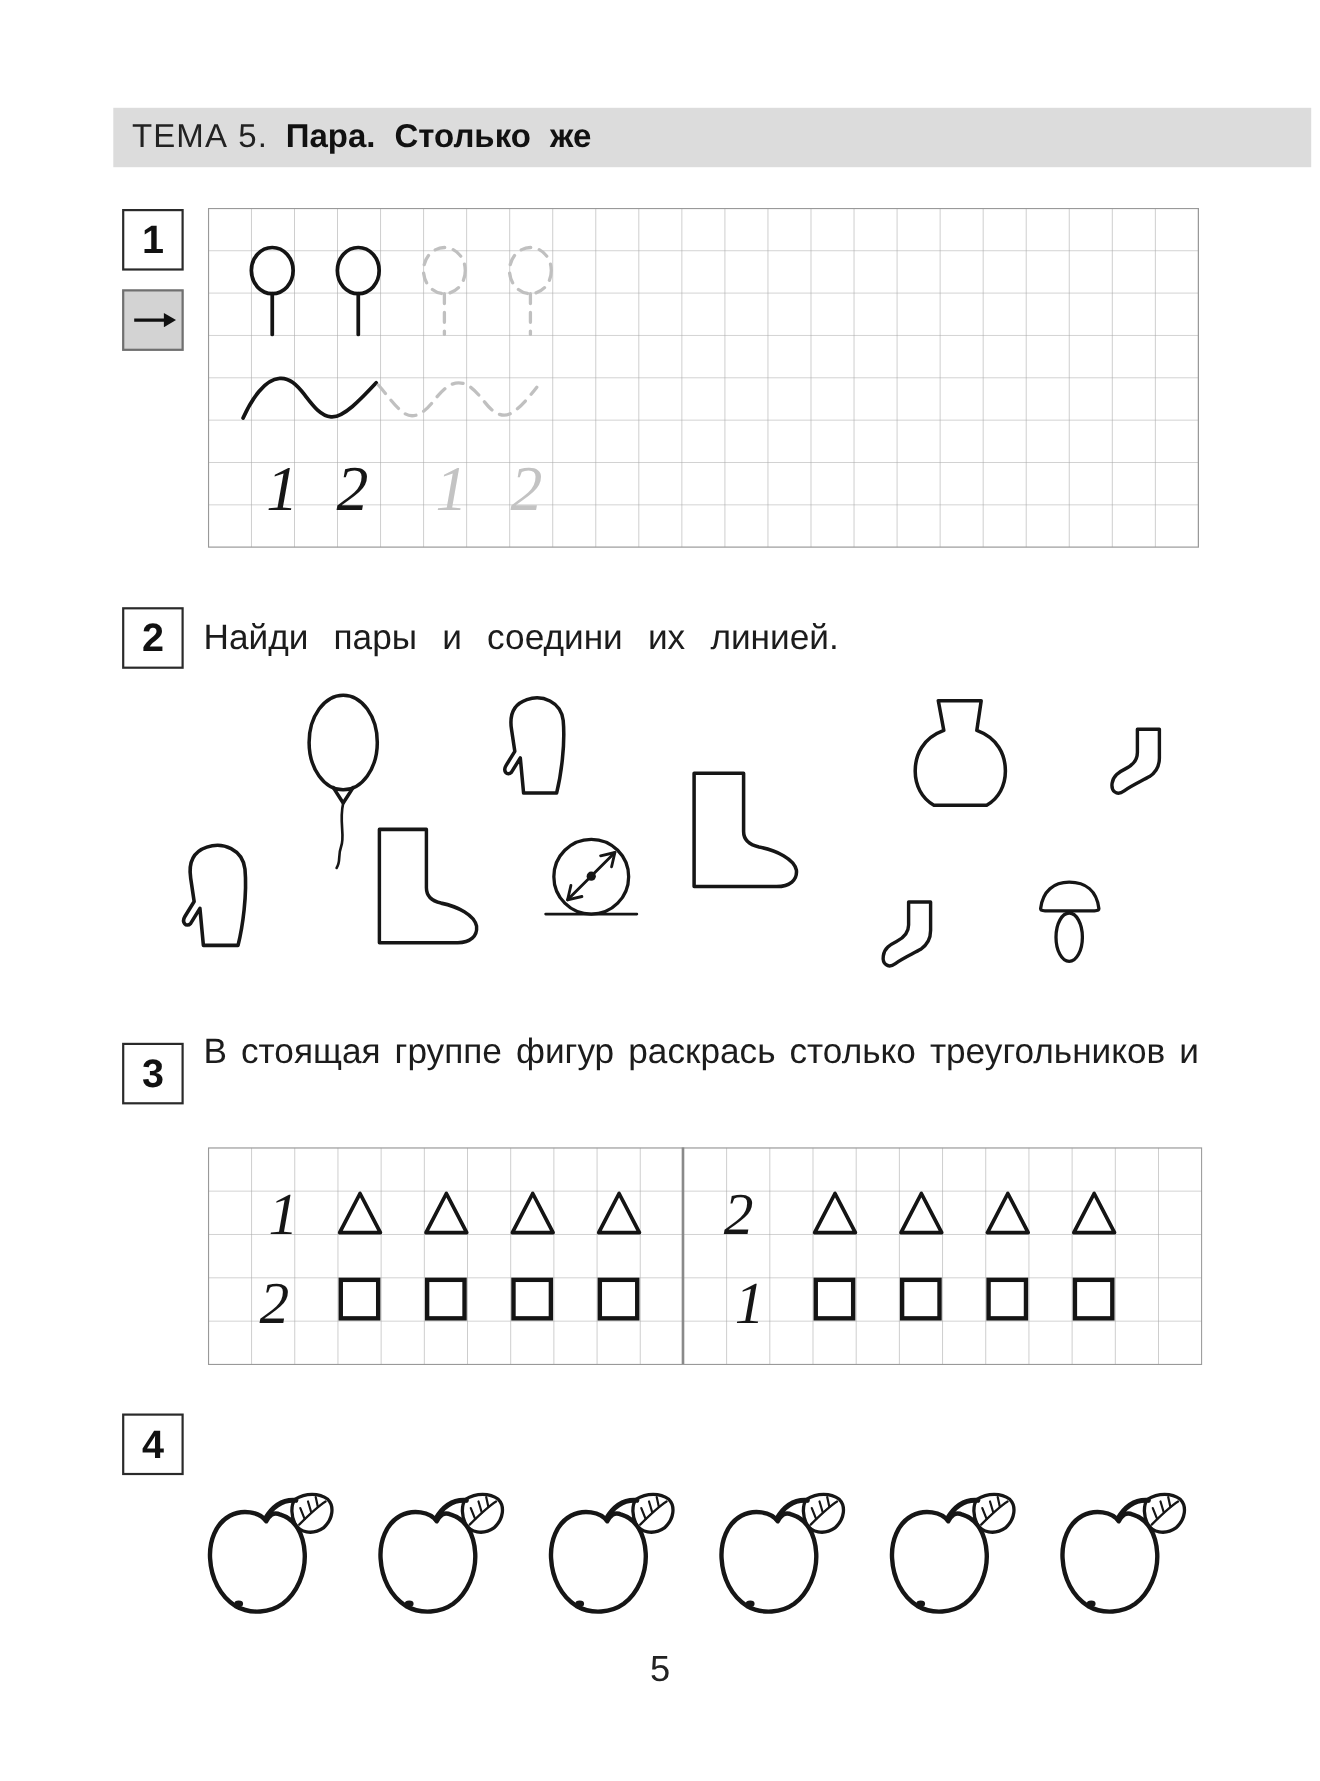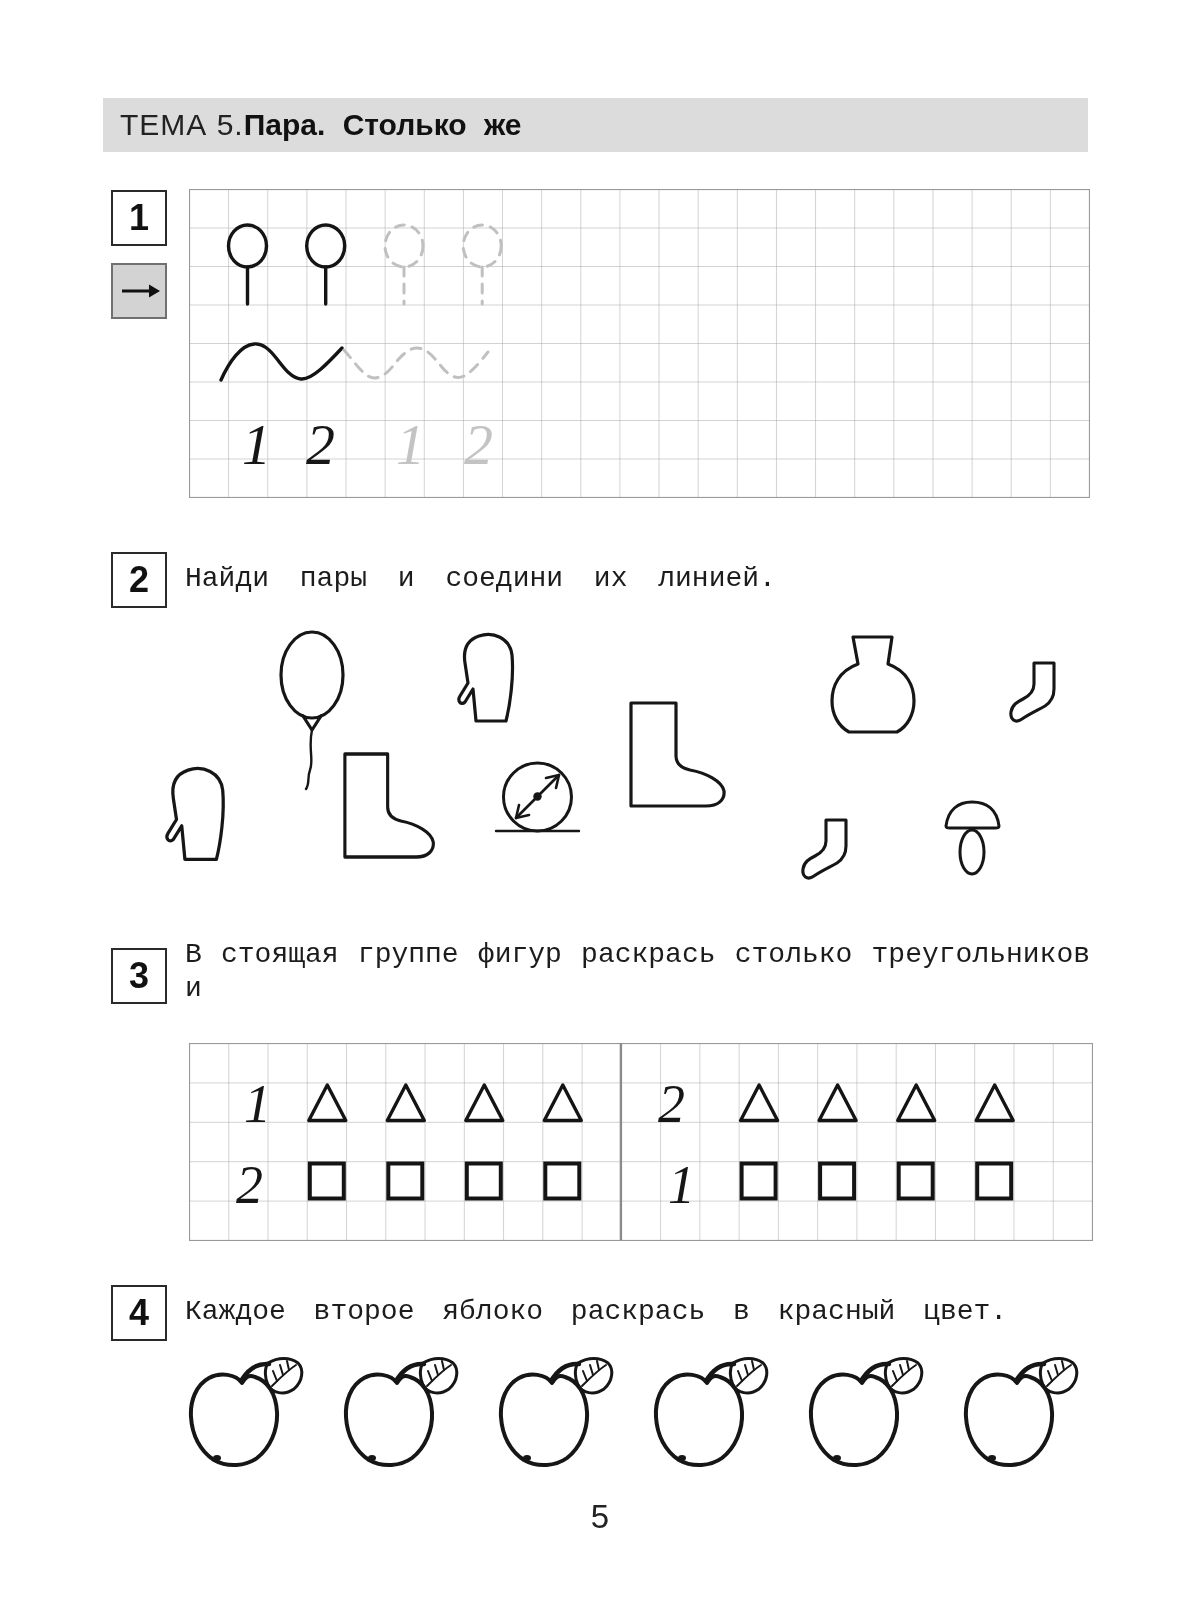--- a/index.html
+++ b/index.html
@@ -1,34 +1,34 @@
 <!DOCTYPE html>
 <html><head>
 <meta charset="utf-8">
 <style>
   html,body{margin:0;padding:0;background:#ffffff;}
   .page{position:relative;width:1200px;height:1619px;background:#fff;overflow:hidden;
         font-family:"Liberation Sans",sans-serif;color:#1c1c1c;}
   .abs{position:absolute;}
 
   
-  .header-bar{position:absolute;left:103px;top:98px;width:985px;height:54px;
+  .header-bar{position:absolute;left:103px;top:98px;width:1089px;height:54px;
               background:#dcdcdc;display:flex;align-items:center;padding-left:17px;box-sizing:border-box;}
   .h-label{font-size:30px;letter-spacing:1px;color:#222;}
-  .h-title{font-size:30px;font-weight:bold;word-spacing:9px;color:#111;}
+  .h-title{font-size:30px;font-weight:bold;margin-left:16px;word-spacing:9px;color:#111;}
 
   
   .num-box{position:absolute;width:52px;height:52px;background:#fff;border:2.5px solid #2a2a2a;
            display:flex;align-items:center;justify-content:center;}
   .num-box span{font-size:36px;font-weight:bold;color:#111;}
   .arrow-box{position:absolute;left:111px;top:263px;width:52px;height:52px;background:#d3d3d3;
              border:2.5px solid #707070;display:flex;align-items:center;justify-content:center;}
 
   
-  .instr{position:absolute;left:185px;font-size:28px;color:#1c1c1c;font-family:Liberation Mono, monospace;}
+  .instr{position:absolute;left:185px;font-size:32px;color:#1c1c1c;}
   .one-line{height:54px;line-height:54px;}
   .ex2-instr{top:552px;word-spacing:14px;}
   .ex3-instr{top:938px;width:905px;line-height:34px;}
   .ex3-instr .l1{display:block;text-align:justify;text-align-last:justify;}
   .ex3-instr .l2{display:block;word-spacing:12px;}
   .ex4-instr{top:1285px;word-spacing:11px;}
 
   .hand{font-family:"Liberation Serif",serif;font-style:italic;}
 
   .page-num{position:absolute;left:540px;top:1498px;width:120px;text-align:center;
@@ -174,21 +174,20 @@
       <rect x="741.6" y="1163.5" width="34" height="35"></rect>
       <rect x="820.1" y="1163.5" width="34" height="35"></rect>
       <rect x="898.7" y="1163.5" width="34" height="35"></rect>
       <rect x="977.2" y="1163.5" width="34" height="35"></rect>
     </g>
   </svg>
 
   <div class="num-box" style="left:111px;top:1285px;">
     <span>4</span>
   </div>
-  <div class="instr one-line ex4-instr">Каждое второе яблоко раскрась в красный цвет.</div>
 
   <svg class="abs" style="left:182px;top:1342px;" width="910" height="140" viewBox="182 1342 910 140">
     <defs>
       <g id="apple-g" fill="none" stroke="#161616" stroke-linejoin="round" stroke-linecap="round">
         <path d="M52,28 C46,19 30,17 19,23 C6,30 0,46 1,62 C2,80 10,96 24,105 C38,113 56,111 67,103 C80,93 88,75 87,57 C86,39 78,26 65,22 C58,19 55,23 52,28 Z" stroke-width="4"></path>
         <path d="M51,26 C58,14 67,8 79,9" stroke-width="4.5"></path>
         <path d="M78,8 C88,2 100,2 108,8 C114,14 113,26 104,34 C94,41 82,38 78,30 C75,24 74,14 78,8 Z" stroke-width="3"></path>
         <path d="M82,31 C90,23 98,15 106,10" stroke-width="2"></path>
         <path d="M87,26 L83,16 M93,20 L90,10 M99,15 L97,6" stroke-width="2"></path>
         <ellipse cx="27" cy="103" rx="4" ry="3" fill="#161616" stroke="none"></ellipse>

